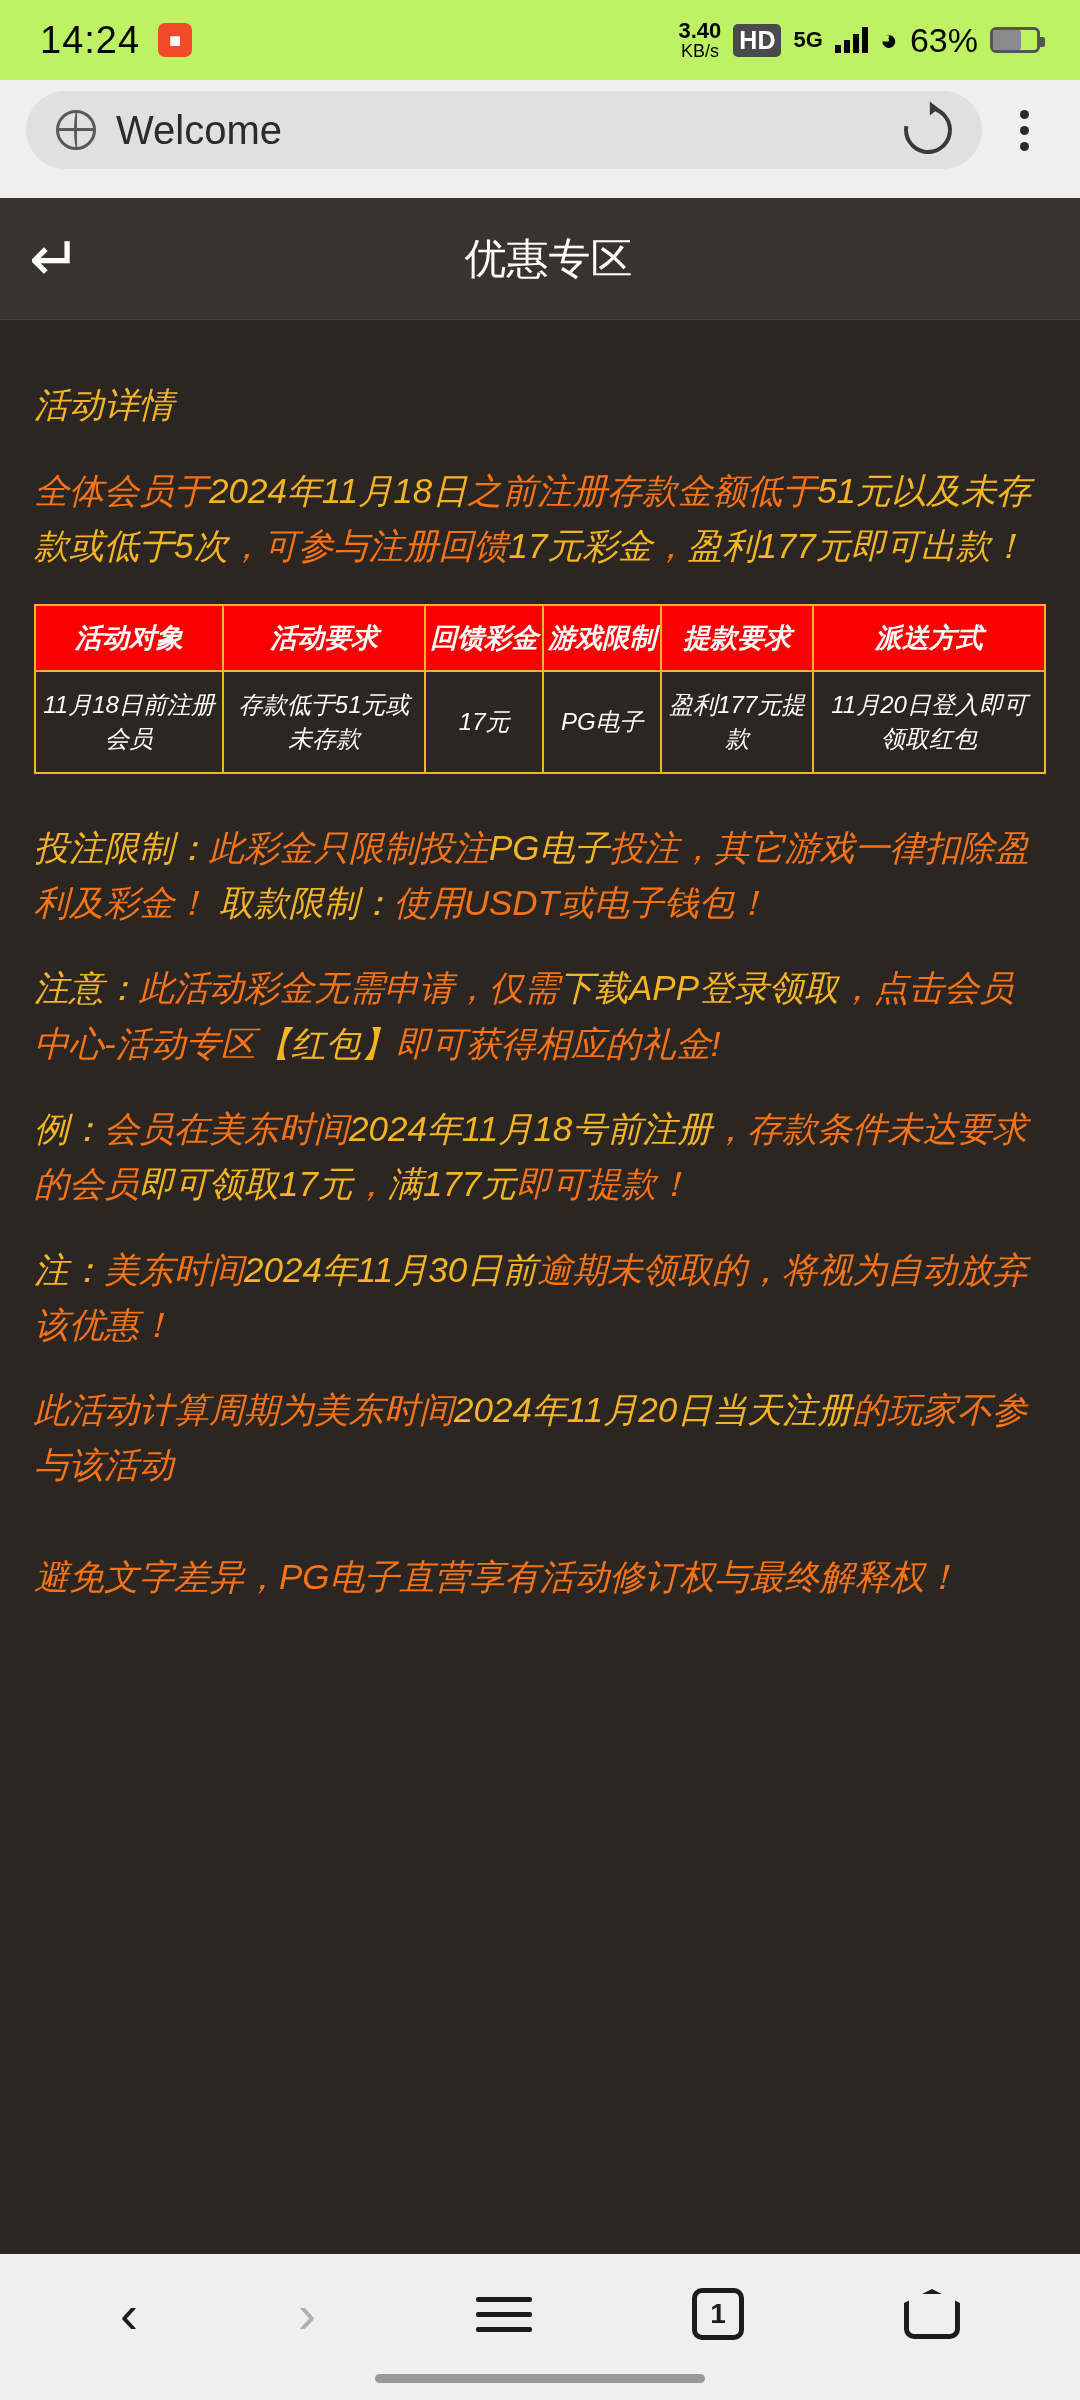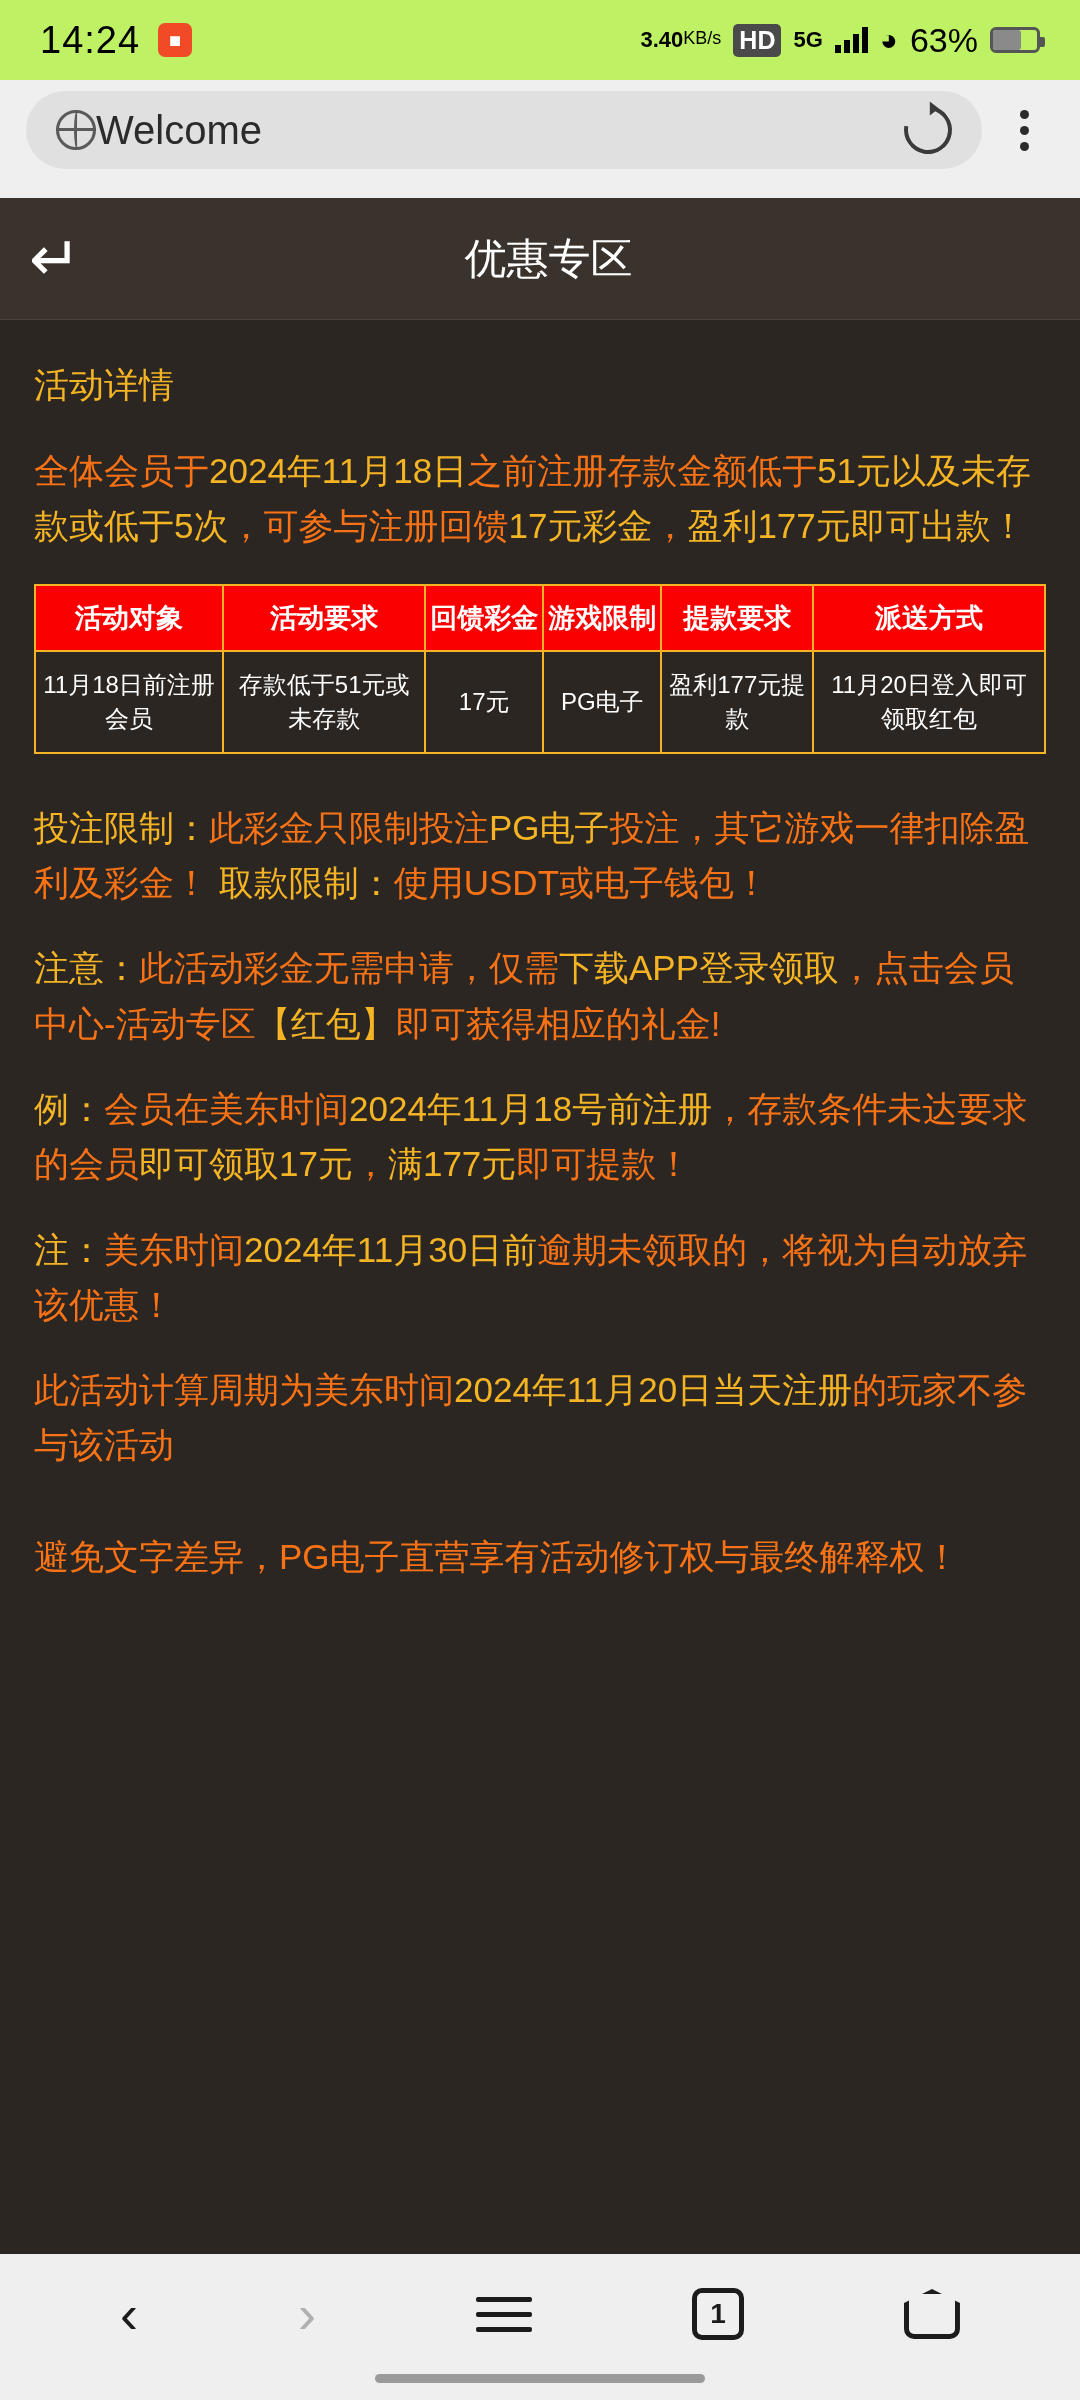--- a/index.html
+++ b/index.html
@@ -21,21 +21,21 @@
   }
   .sb-time { font-size: 38px; font-weight: 500; letter-spacing: 1px; }
   .sb-badge {
     margin-left: 18px;
     width: 34px; height: 34px; border-radius: 7px;
     background: #f04a26;
     display: flex; align-items: center; justify-content: center;
     color: #fff; font-size: 20px; font-weight: bold;
   }
   .sb-right { margin-left: auto; display: flex; align-items: center; gap: 12px; }
-  .sb-net { display: flex; flex-direction: row; align-items: flex-start; line-height: 1.0; }
+  .sb-net { display: flex; flex-direction: column; align-items: center; line-height: 1.0; }
   .sb-net .n1 { font-size: 22px; font-weight: 600; }
   .sb-net .n2 { font-size: 18px; }
   .sb-hd {
     background:#4a4a4a; color:#fff; border-radius:5px;
     font-size:25px; font-weight:700; padding: 2px 6px;
   }
   .sb-5g { font-size: 22px; font-weight: 600; }
   .bars { display: flex; align-items: flex-end; gap: 3px; height: 26px; }
   .bars i { width: 6px; background: #000; display: block; }
   .bars i:nth-child(1){height:8px}.bars i:nth-child(2){height:13px}
@@ -52,21 +52,21 @@
   }
   .batt span { display:block; height:100%; background:#8a8a8a; border-radius:3px; }
 
   
   .browserbar {
     height: 118px; background: #efefef;
     display: flex; align-items: center; padding: 0 26px 18px 26px;
   }
   .urlbar {
     flex: 1; height: 78px; background: #e0e0e0; border-radius: 42px;
-    display: flex; align-items: center; padding: 0 30px; 
+    display: flex; align-items: center; padding: 0 30px; gap: 20px;
   }
   .globe {
     width: 40px; height: 40px; border-radius: 50%;
     border: 3px solid #5a5a5a; position: relative; flex: none;
   }
   .globe::before {
     content:""; position:absolute; left: 15px; top:-3px; width: 4px; height: 40px;
     border-left: 3px solid #5a5a5a; border-radius: 50%;
   }
   .globe::after {
@@ -100,22 +100,23 @@
     font-size: 62px; color:#fff; line-height: 1;
   }
   .pagetitle {
     position:absolute; left:17px; right:0; text-align:center;
     font-size: 42px; color:#fff; pointer-events: none;
   }
 
   
   .content {
     flex: 1; overflow: hidden;
-    padding: 42px 34px 0 34px;
+    padding: 62px 34px 0 34px;
     color: #f2f2f2;
+    font-style: italic;
   }
   .section-title {
     color: #f5b423; font-size: 35px; margin-bottom: 34px; font-weight: 500;
   }
   .para {
     font-size: 35px; line-height: 1.58; margin-bottom: 30px; color: #f2f2f2;
   }
   .hl { color: #f5b423; }
   .white { color: #f97316; }
 

